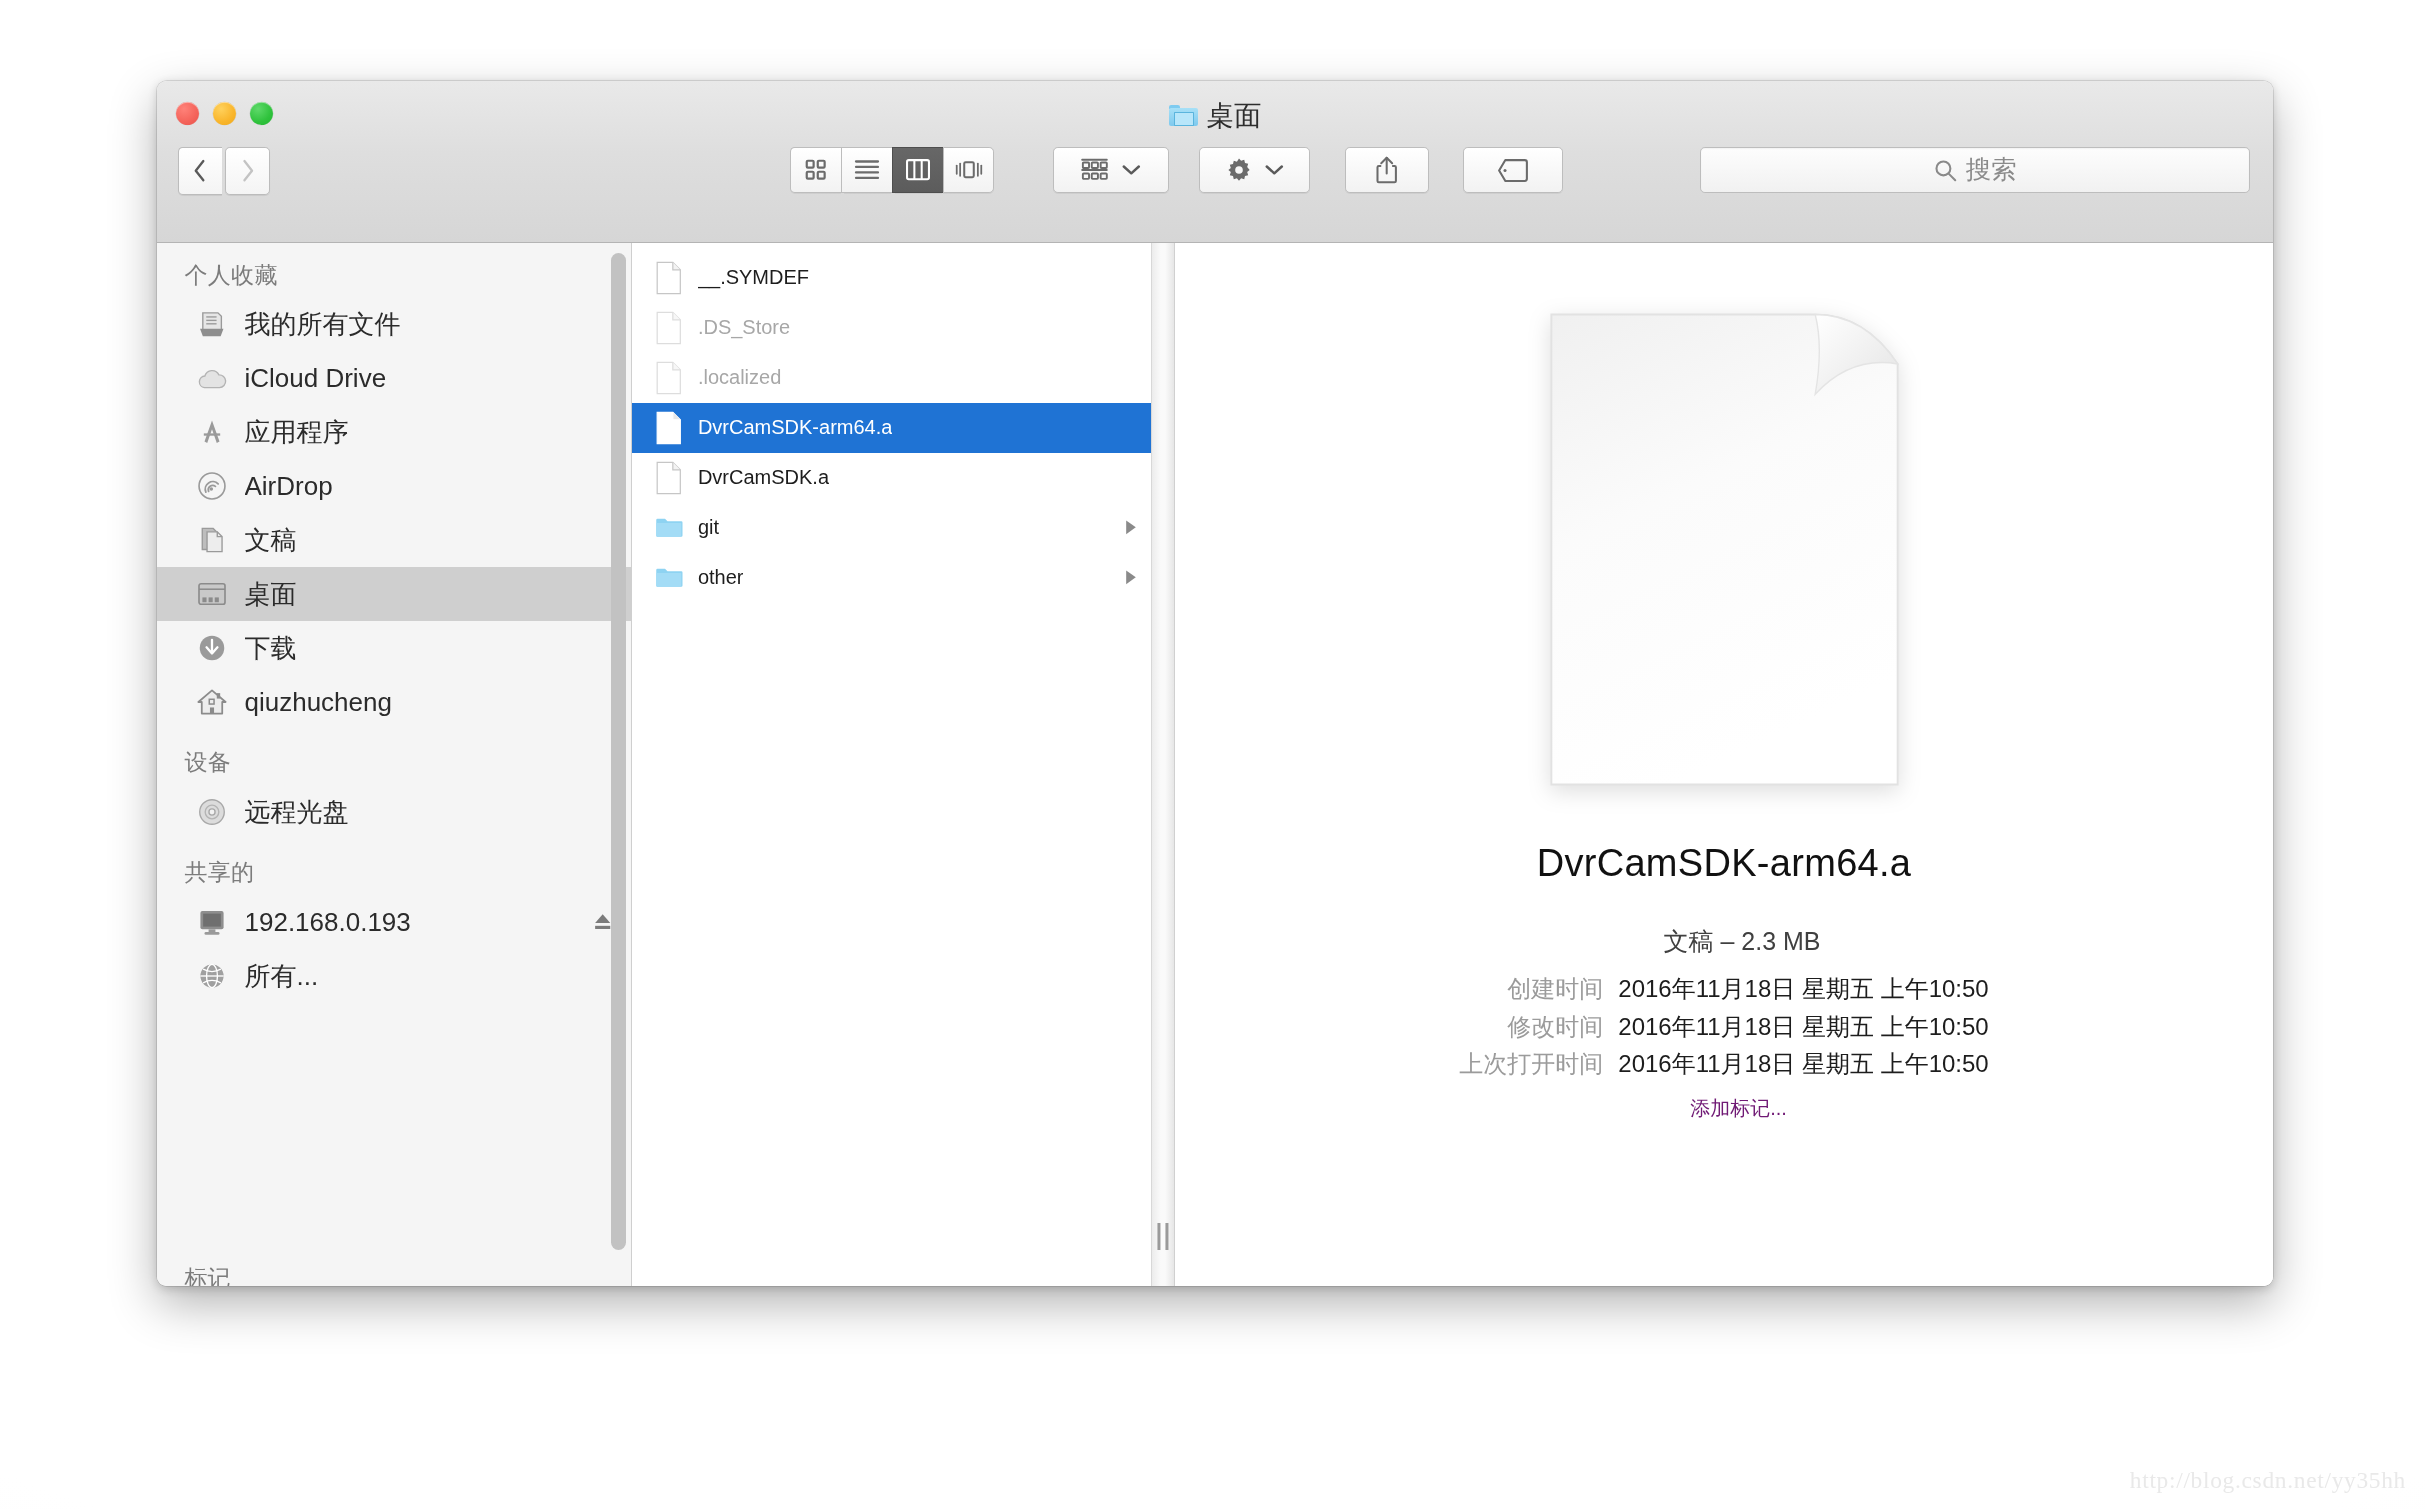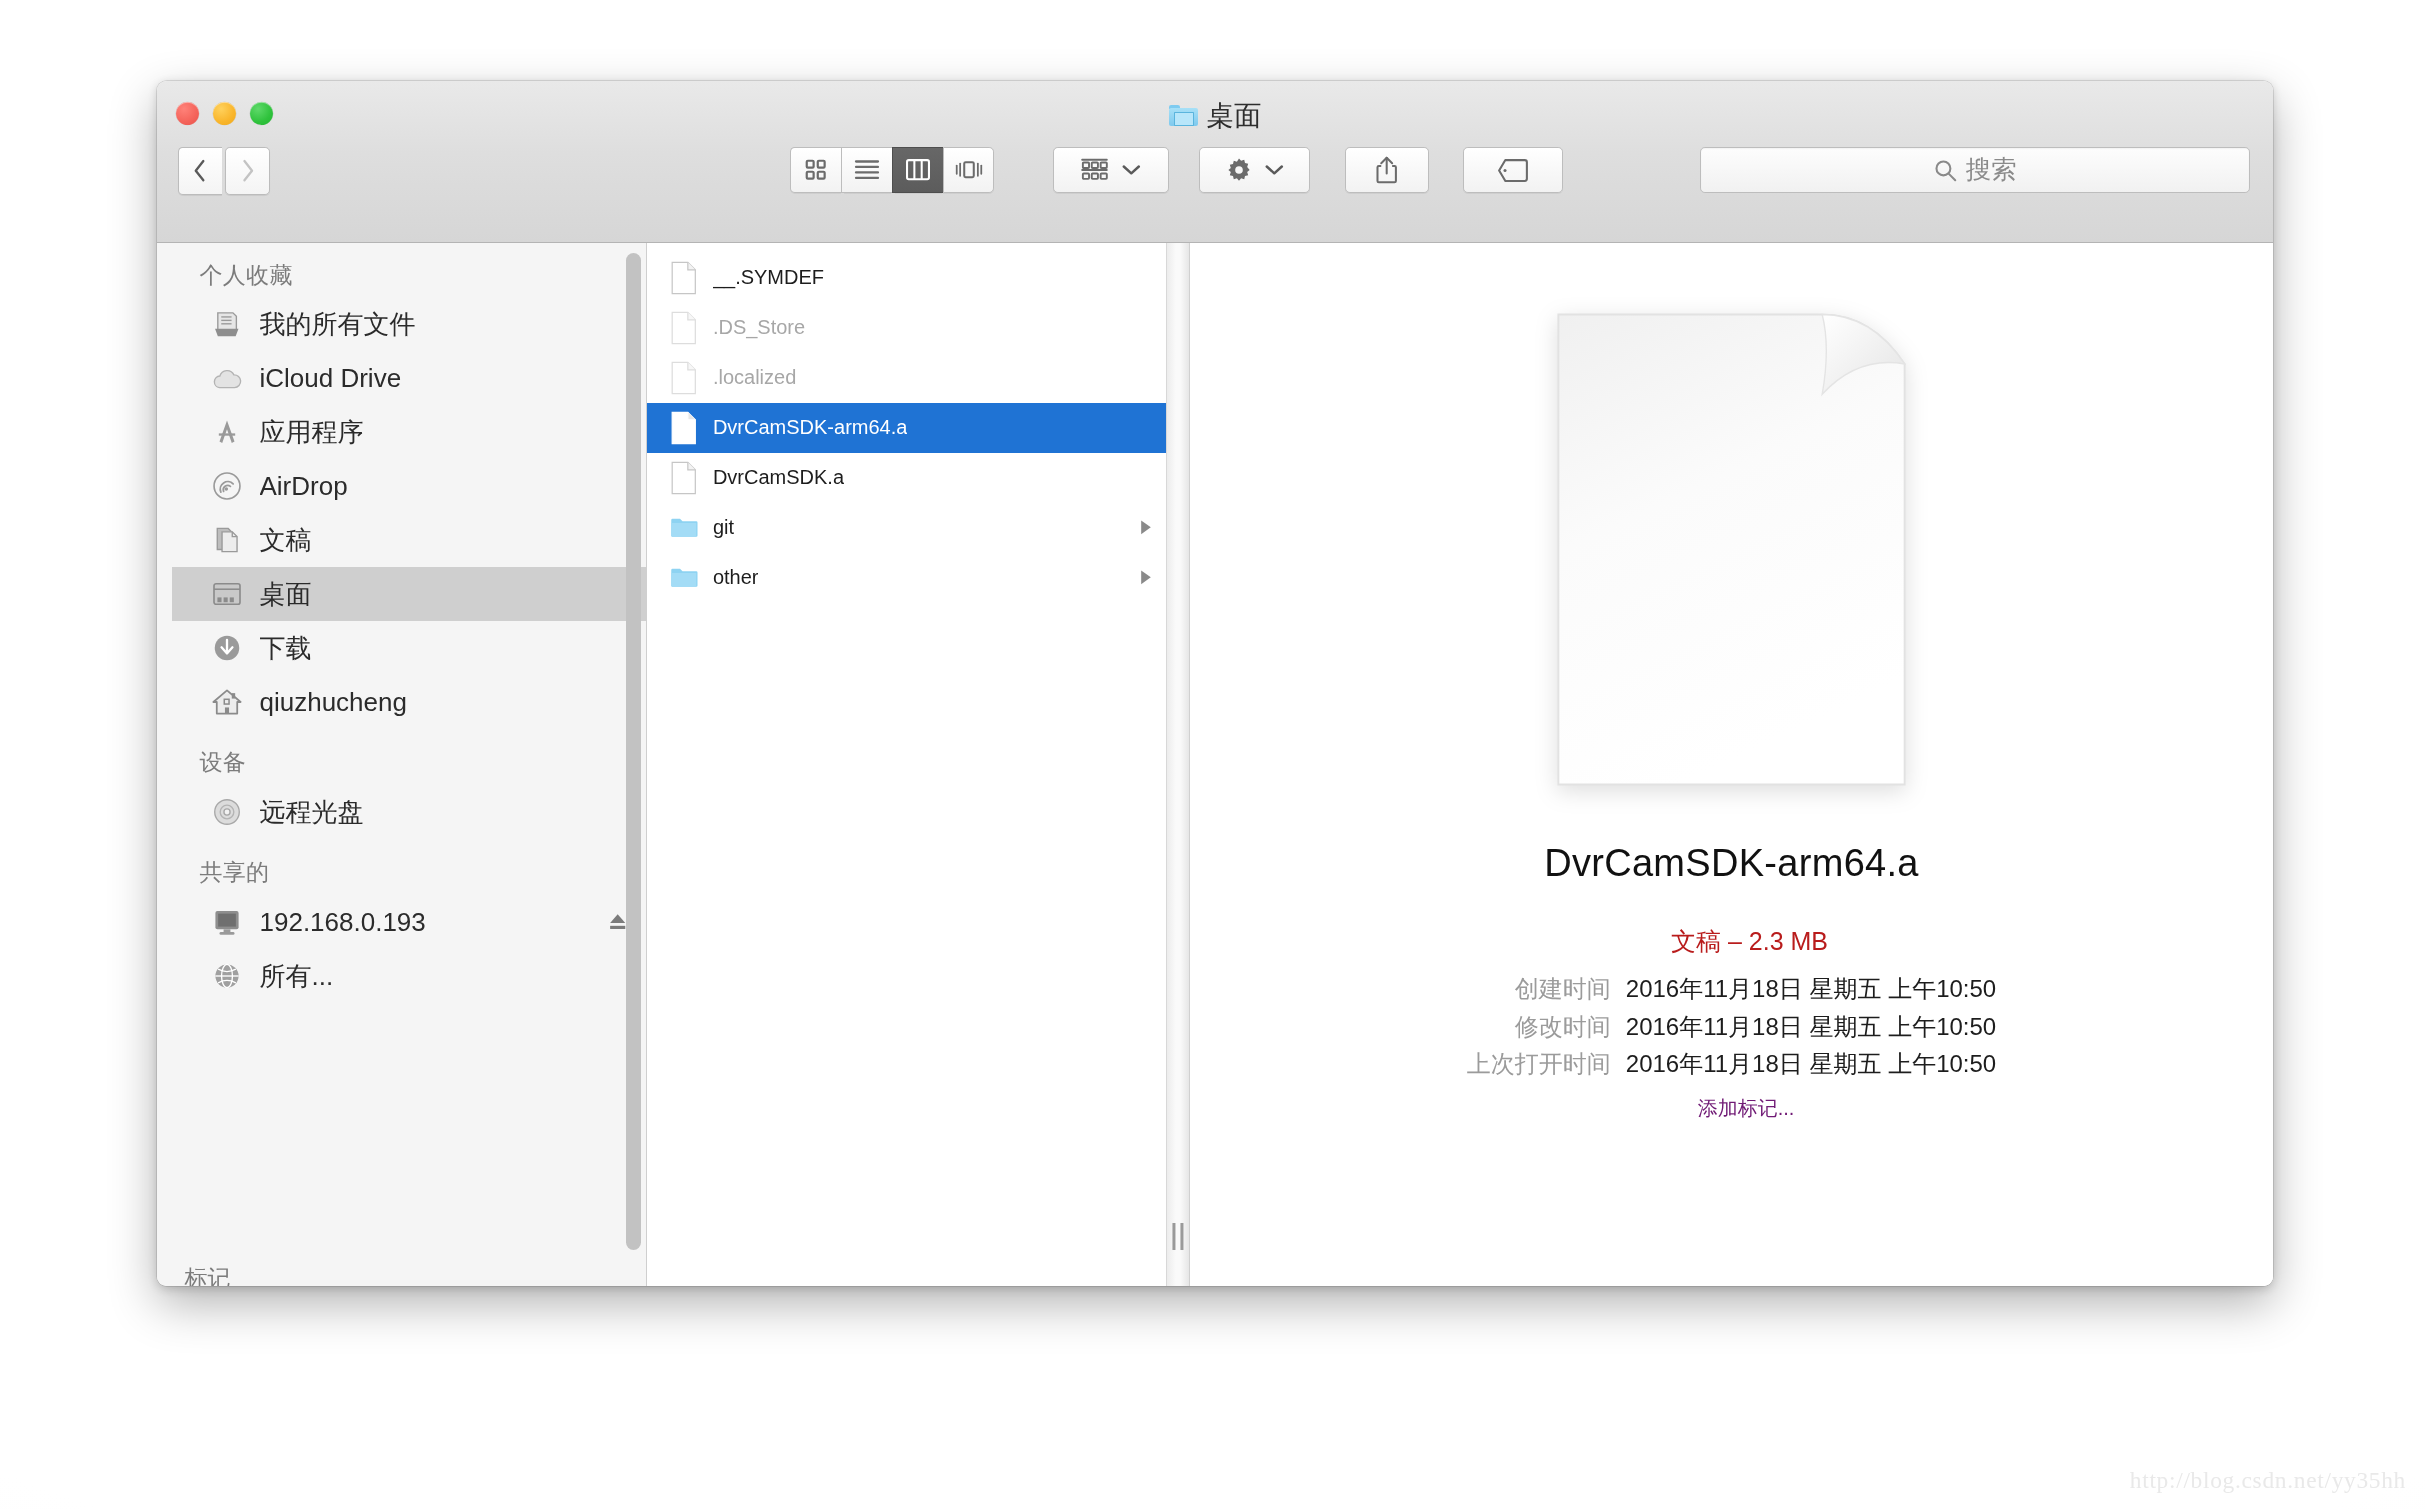--- a/index.html
+++ b/index.html
@@ -90,21 +90,20 @@
 
   
   #body{position:absolute;top:162px;left:0;right:0;bottom:0;display:flex;}
 
   
   #sidebar{
     position:relative;width:474px;flex:none;
     background:#f5f5f5;
     border-right:0.7px solid #cfcfcf;
     overflow:hidden;
-    padding-left:15px;
   }
   .sb-section{font-size:23px;color:#7c7c7c;padding:18px 0 6.9px 27.5px;letter-spacing:0.3px;}
   .sb-section.first{padding-top:16.5px;}
   .sb-item{
     height:54px;display:flex;align-items:center;gap:16.5px;padding:0 16.5px 0 39px;
     font-size:26px;color:#2b2b2b;position:relative;
   }
   .sb-item.sel{background:#cfcfcf;}
   .sb-ico{width:32px;height:32px;flex:none;display:flex;align-items:center;justify-content:center;}
   .sb-label{white-space:nowrap;overflow:hidden;text-overflow:ellipsis;}
@@ -135,21 +134,21 @@
     background:linear-gradient(to right,#ececec,#fafafa 40%,#fafafa 60%,#e6e6e6);
     border-left:0.7px solid #d8d8d8;border-right:0.7px solid #d0d0d0;
   }
   #grip{position:absolute;left:50%;transform:translateX(-50%);bottom:36px;display:flex;gap:5.5px;}
   #grip i{display:block;width:2.8px;height:27.5px;background:#9a9a9a;}
 
   
   #preview{flex:1;min-width:0;background:#ffffff;position:relative;display:flex;flex-direction:column;align-items:center;padding-top:66px;box-sizing:border-box;}
   #doc-icon{width:363px;height:481px;position:relative;filter:drop-shadow(0 6.9px 11px rgba(0,0,0,.13));}
   #pv-name{margin-top:52px;font-size:38px;color:#111;letter-spacing:0.3px;}
-  #pv-kind{margin-top:40px;font-size:25px;color:#b91c1c;margin-left:36px;}
+  #pv-kind{margin-top:40px;font-size:25px;color:#404040;margin-left:36px;}
   #pv-meta{margin-top:15px;display:grid;grid-template-columns:auto auto;column-gap:15px;row-gap:5.5px;}
   .mk{font-size:24px;color:#9b9b9b;text-align:right;white-space:nowrap;}
   .mv{font-size:24px;color:#1d1d1d;white-space:nowrap;}
   #pv-tag{margin-top:15px;font-size:20px;color:#701a75;align-self:center;margin-left:29px;}
 
   #watermark{
     position:absolute;right:19px;bottom:15px;
     font-family:"Liberation Serif","DejaVu Serif",serif;
     font-size:23.4px;color:#e9e9e9;letter-spacing:0.7px;white-space:nowrap;
   }

